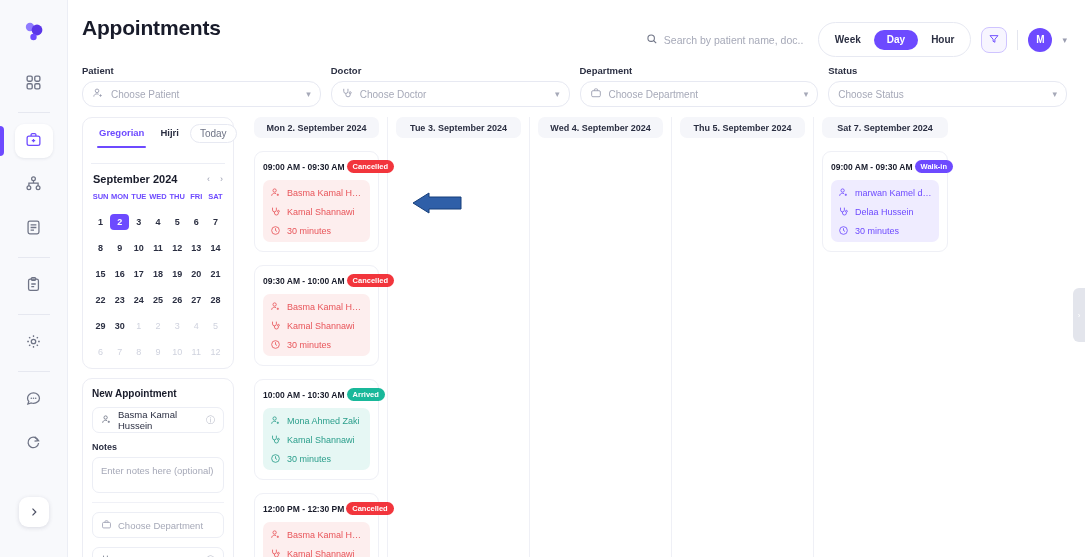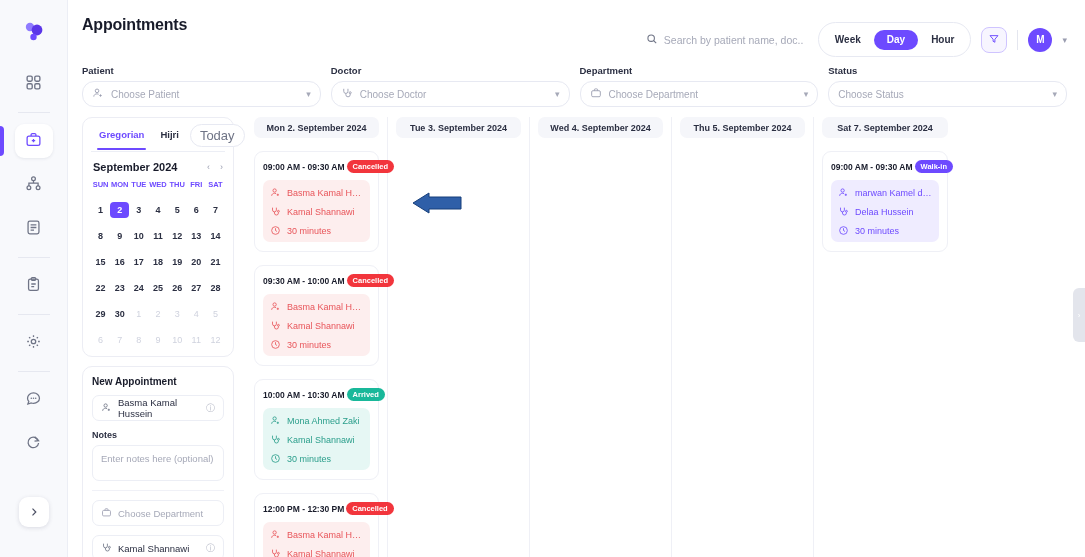--- a/index.html
+++ b/index.html
@@ -40,21 +40,21 @@
     color: #4b4f63; margin-bottom: 30px;
   }
 
   
   .main { flex: 1; height: 557px; position: relative; overflow: hidden; }
 
   .topbar {
     display: flex; align-items: flex-start; justify-content: space-between;
     padding: 16px 18px 0 14px;
   }
-  .page-title { font-size: 16px; font-weight: bold; letter-spacing: -.2px; color: #181b2a; }
+  .page-title { font-size: 21px; font-weight: bold; letter-spacing: -.2px; color: #181b2a; }
 
   .top-right { display: flex; align-items: center; gap: 10px; padding-top: 6px; }
   .search-box { display: flex; align-items: center; gap: 6px; width: 162px; }
   .search-box input {
     border: none; outline: none; background: transparent;
     font-size: 10.5px; font-family: "Liberation Sans", sans-serif; color: #4b4f63; width: 140px;
   }
   .search-box input::placeholder { color: #a6a9b8; }
 
   .seg {
@@ -95,32 +95,32 @@
 
   
   .content { display: flex; padding: 10px 0 0 14px; height: 452px; }
 
   
   .left-panel { width: 152px; flex: 0 0 152px; }
   .cal-card {
     border: 1px solid #ecedf4; border-radius: 10px; background: #fff;
     padding: 6px 8px 8px; margin-bottom: 9px;
   }
-  .cal-tabs { display: flex; align-items: center; gap: 0; border-bottom: 1px solid #eceef5; padding-bottom: 4px; }
+  .cal-tabs { display: flex; align-items: center; gap: 0; border-bottom: 1px solid #eceef5; padding-bottom: 20px; }
   .cal-tab {
     font-size: 9.5px; font-weight: bold; color: #2b2f42;
     padding: 3px 8px 5px; position: relative; flex: 1; text-align: center;
   }
   .cal-tab.active { color: #6d4aff; }
   .cal-tab.active::after {
     content: ""; position: absolute; left: 6px; right: 6px; bottom: -5px;
     height: 2px; background: #6d4aff; border-radius: 2px;
   }
   .today-btn {
-    font-size: 13px; color: #6f7486; border: 1px solid #e7e9f2;
+    font-size: 10px; color: #6f7486; border: 1px solid #e7e9f2;
     border-radius: 13px; padding: 3px 9px; background: #fff; margin-left: 3px;
   }
   .cal-head { display: flex; align-items: center; justify-content: space-between; margin: 9px 2px 7px; }
   .cal-month { font-size: 11px; font-weight: bold; color: #181b2a; }
   .cal-navs { display: flex; gap: 10px; color: #9a9db0; font-size: 9px; }
   .cal-grid { display: grid; grid-template-columns: repeat(7, 1fr); row-gap: 10px; }
   .cal-dow { font-size: 7.5px; font-weight: bold; color: #6d4aff; text-align: center; padding-bottom: 3px; }
   .cal-day {
     font-size: 9px; font-weight: bold; color: #2b2f42; text-align: center;
     height: 16px; line-height: 16px; border-radius: 4px;

